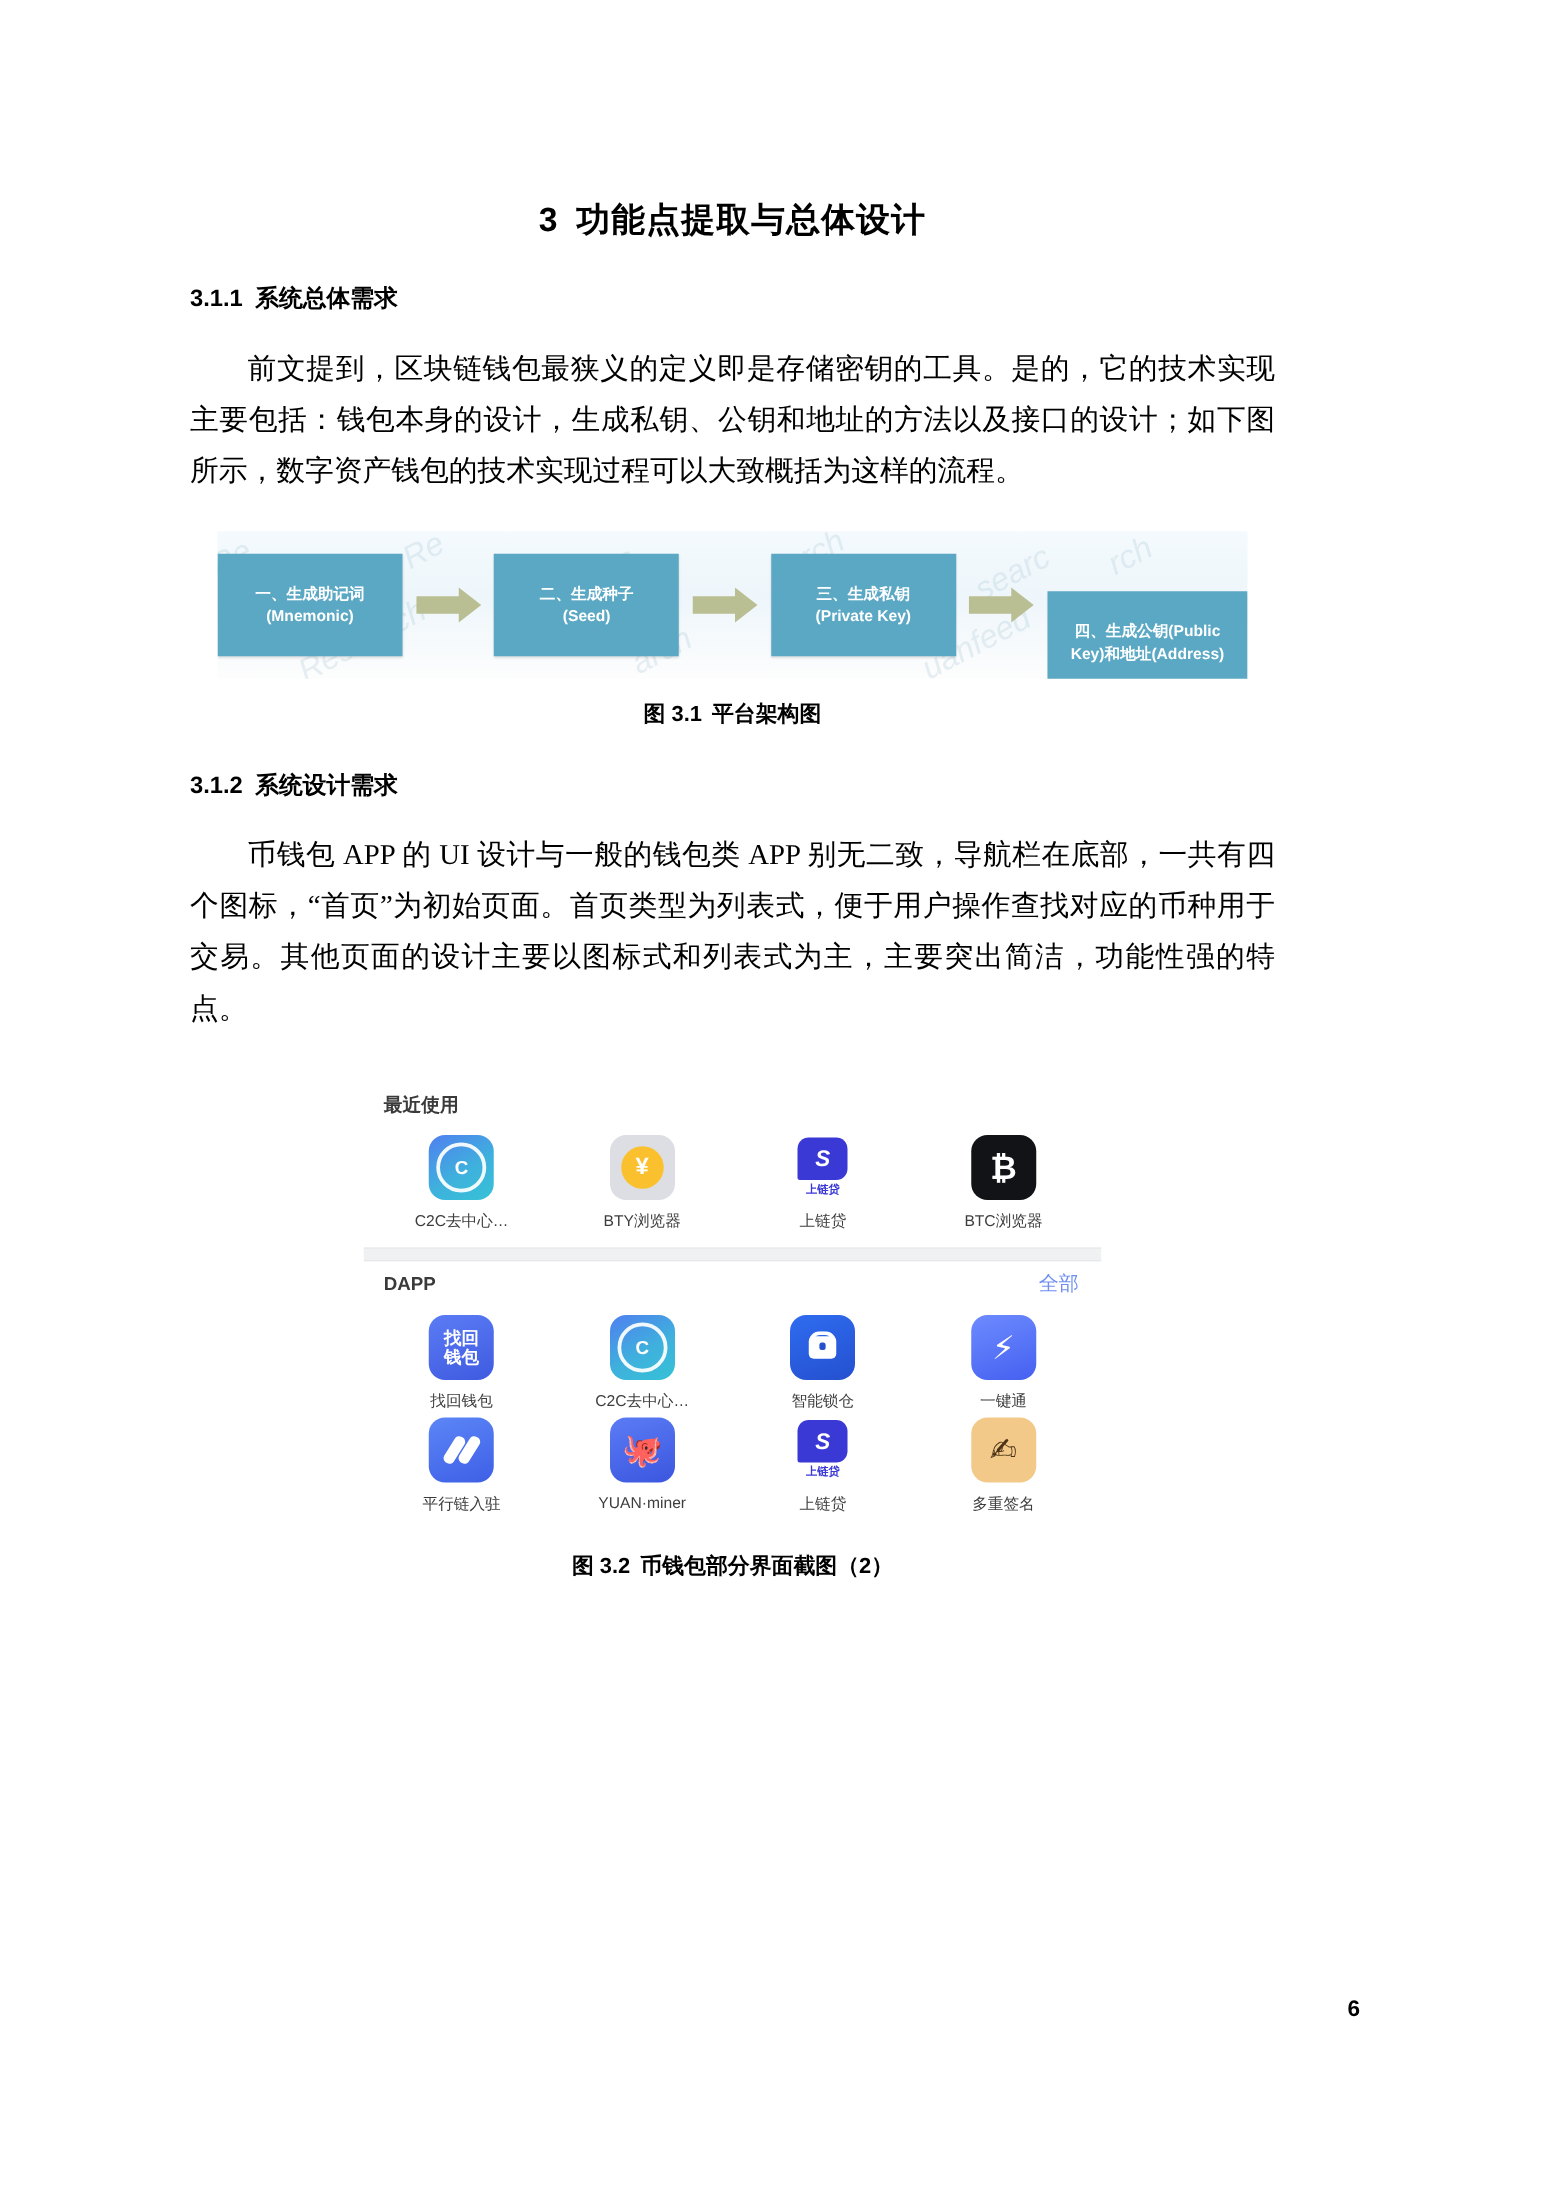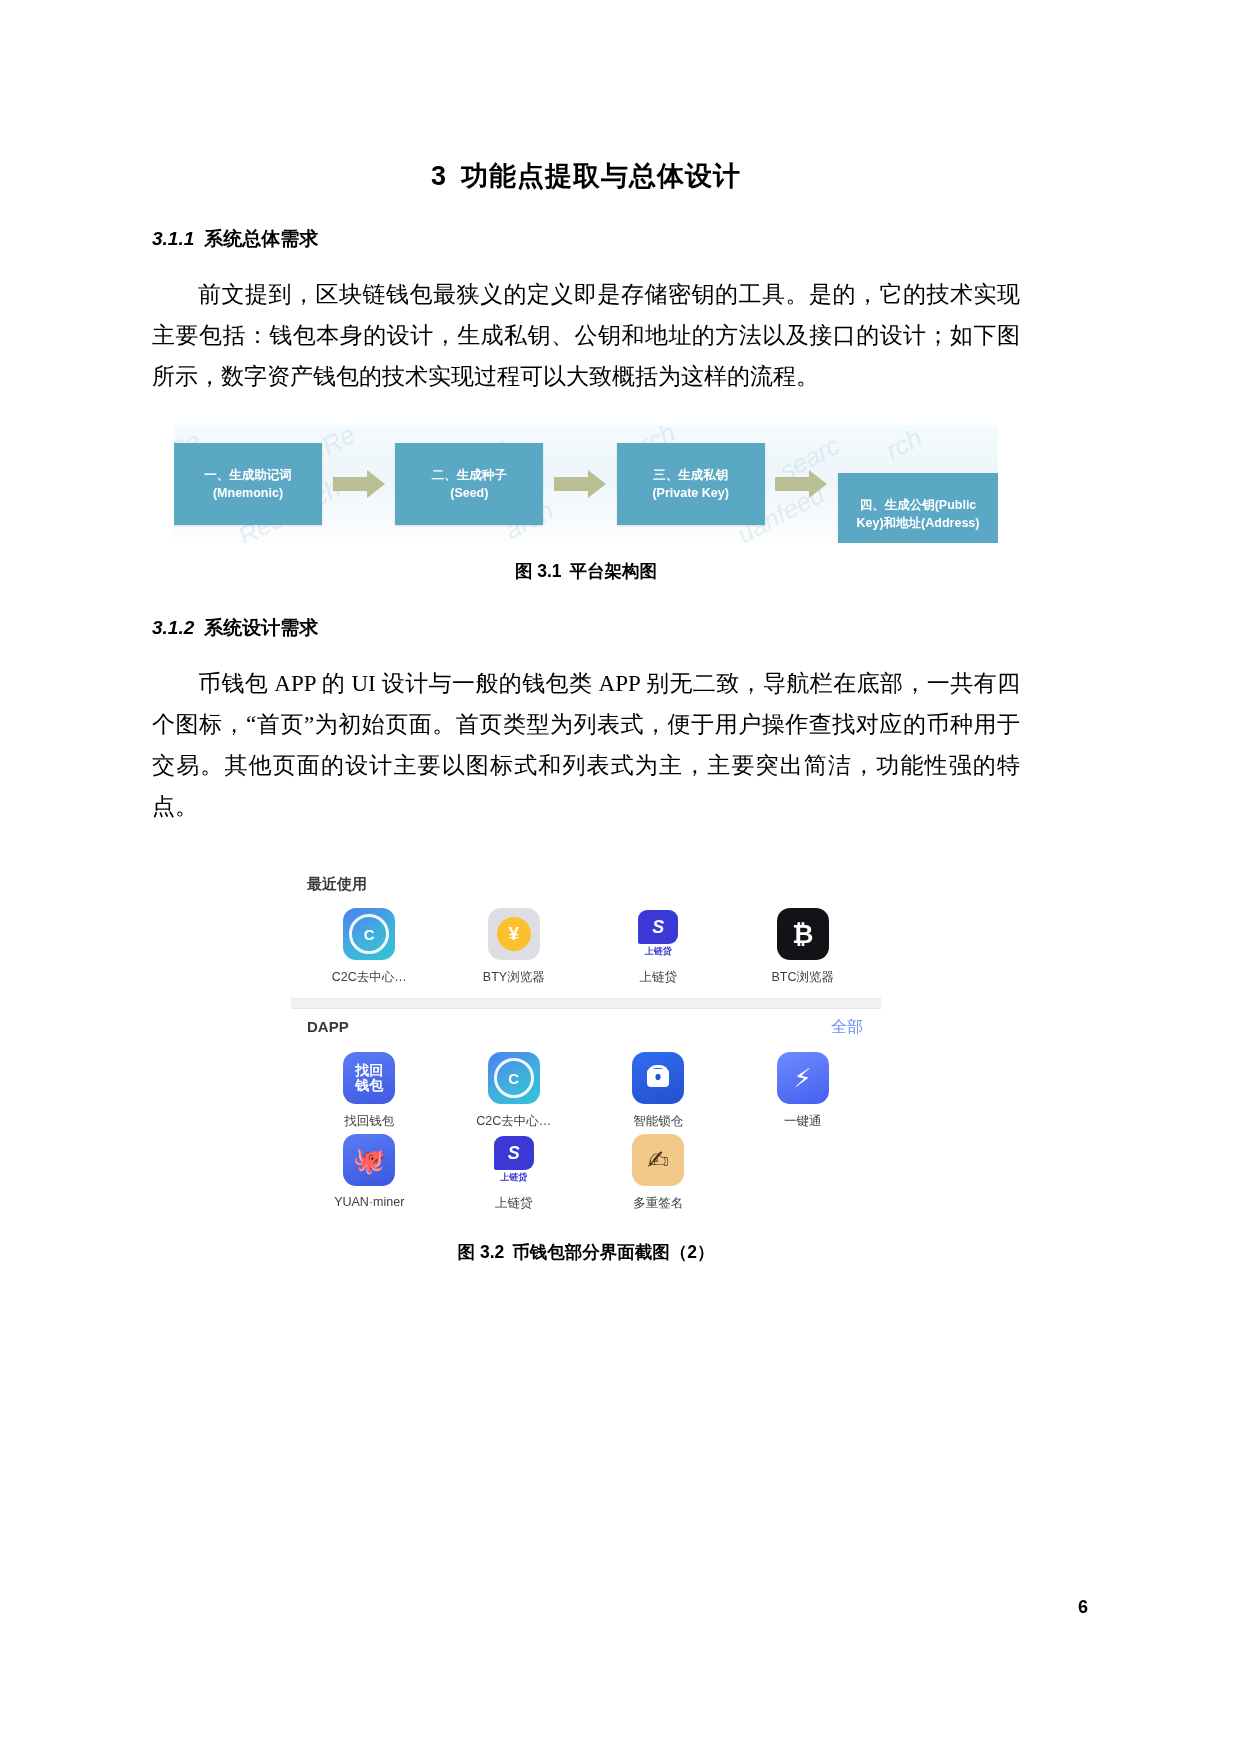--- a/index.html
+++ b/index.html
@@ -51,21 +51,21 @@
   }
   .h2 .num { margin-right: 12px; }
 
   .h3 {
     font-size: 19px;
     font-weight: bold;
     margin: 0;
     padding-top: 32px;
     font-family: "Liberation Sans", "DejaVu Sans", sans-serif;
   }
-  .h3 .num { margin-right: 10px; font-style: italic; }
+  .h3 .num { margin-right: 10px; }
 
   
   .para {
     font-size: 23px;
     line-height: 41px;
     text-align: justify;
     text-align-last: left;
     text-indent: 2em;
     margin: 0;
     padding-top: 22px;
@@ -419,20 +419,27 @@
             <div class="ico-lbl">智能锁仓</div>
           </div>
           <div class="cell">
             <div class="ico g-key">
                 <span class="bolt">⚡</span>
               </div>
             <div class="ico-lbl">一键通</div>
           </div>
 
           <div class="cell">
+            <div class="ico g-par">
+                <span class="s1"></span>
+                <span class="s2"></span>
+              </div>
+            <div class="ico-lbl">平行链入驻</div>
+          </div>
+          <div class="cell">
             <div class="ico g-yuan">
                 <span class="oct">🐙</span>
               </div>
             <div class="ico-lbl">YUAN·miner</div>
           </div>
           <div class="cell">
             <div class="ico g-slink">
               <div style="display:flex;flex-direction:column;align-items:center;">
                 <div class="bubble">S</div>
                 <div class="sub">上链贷</div>

